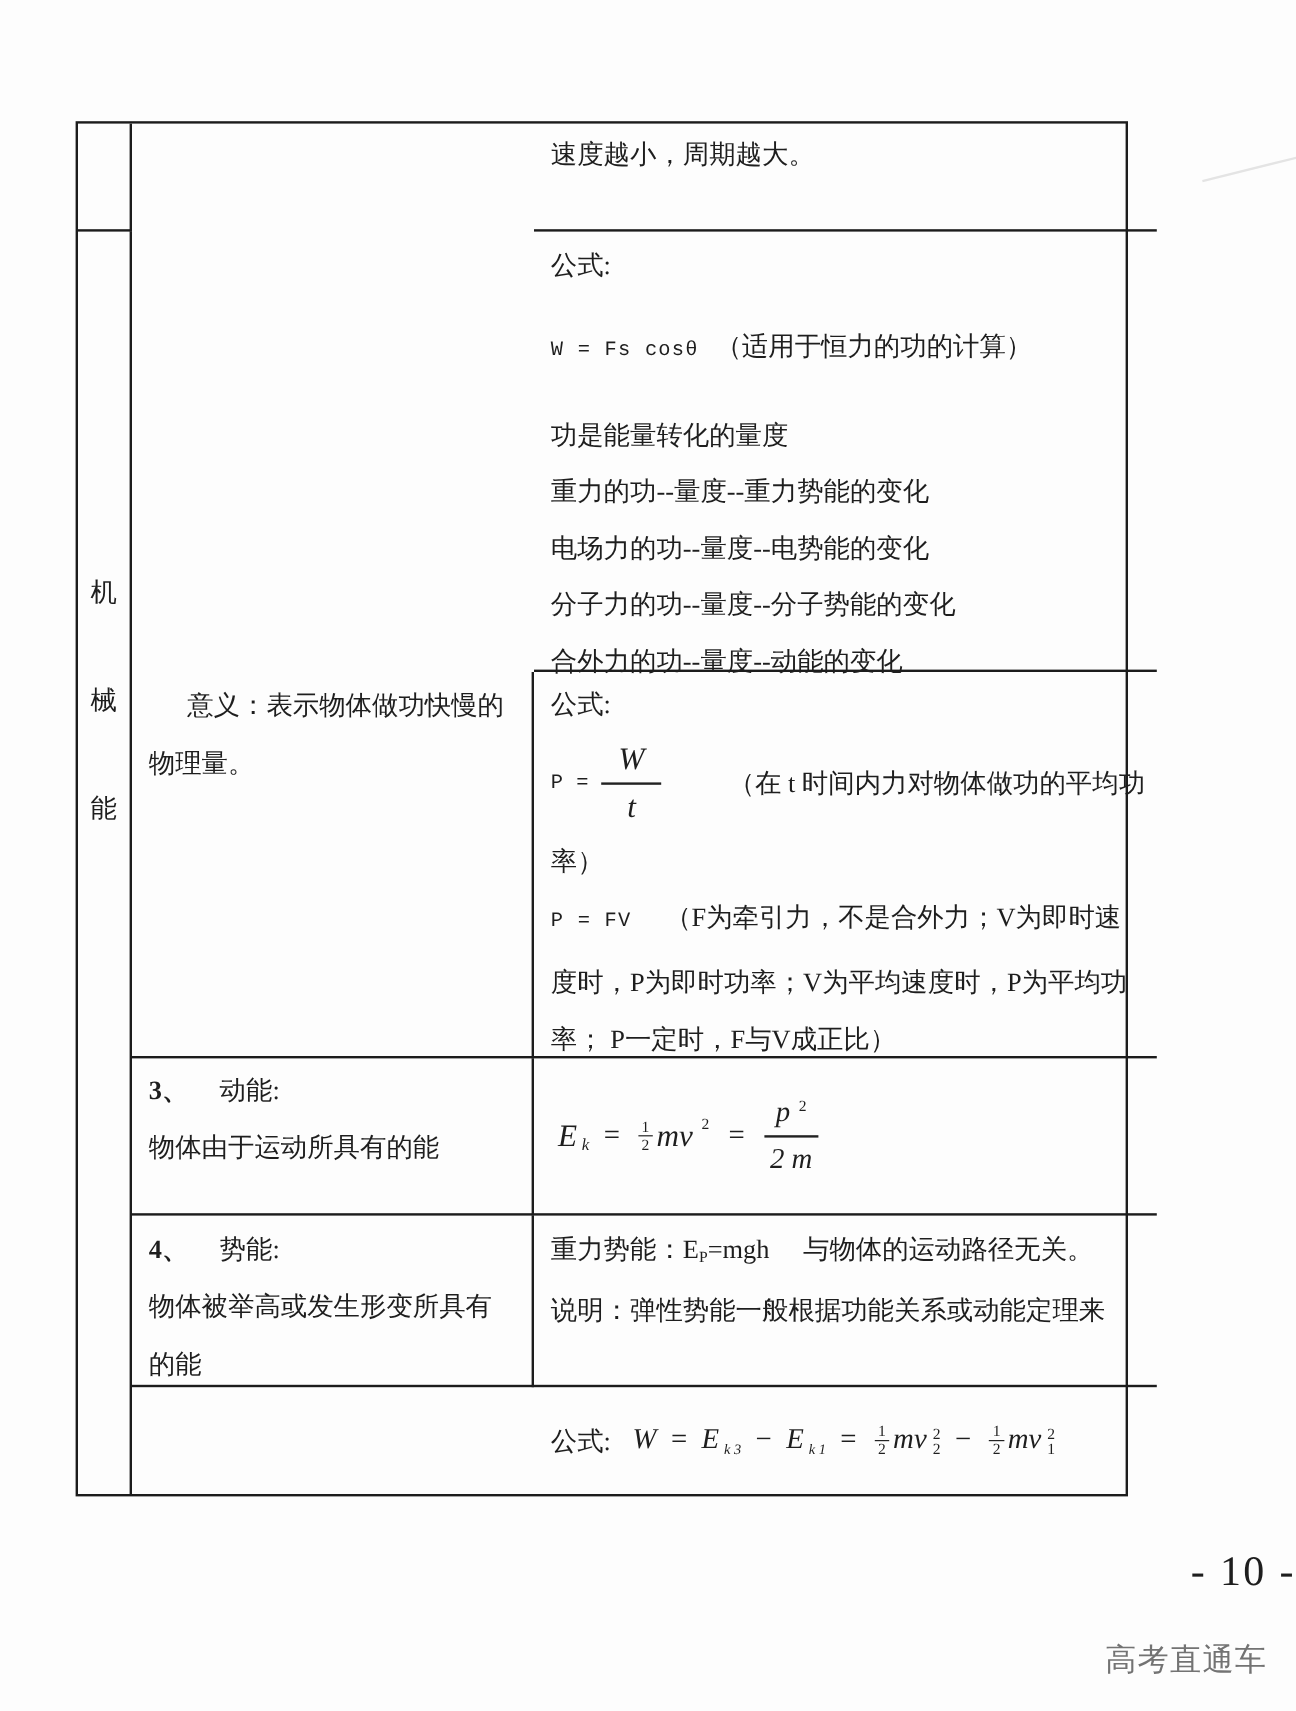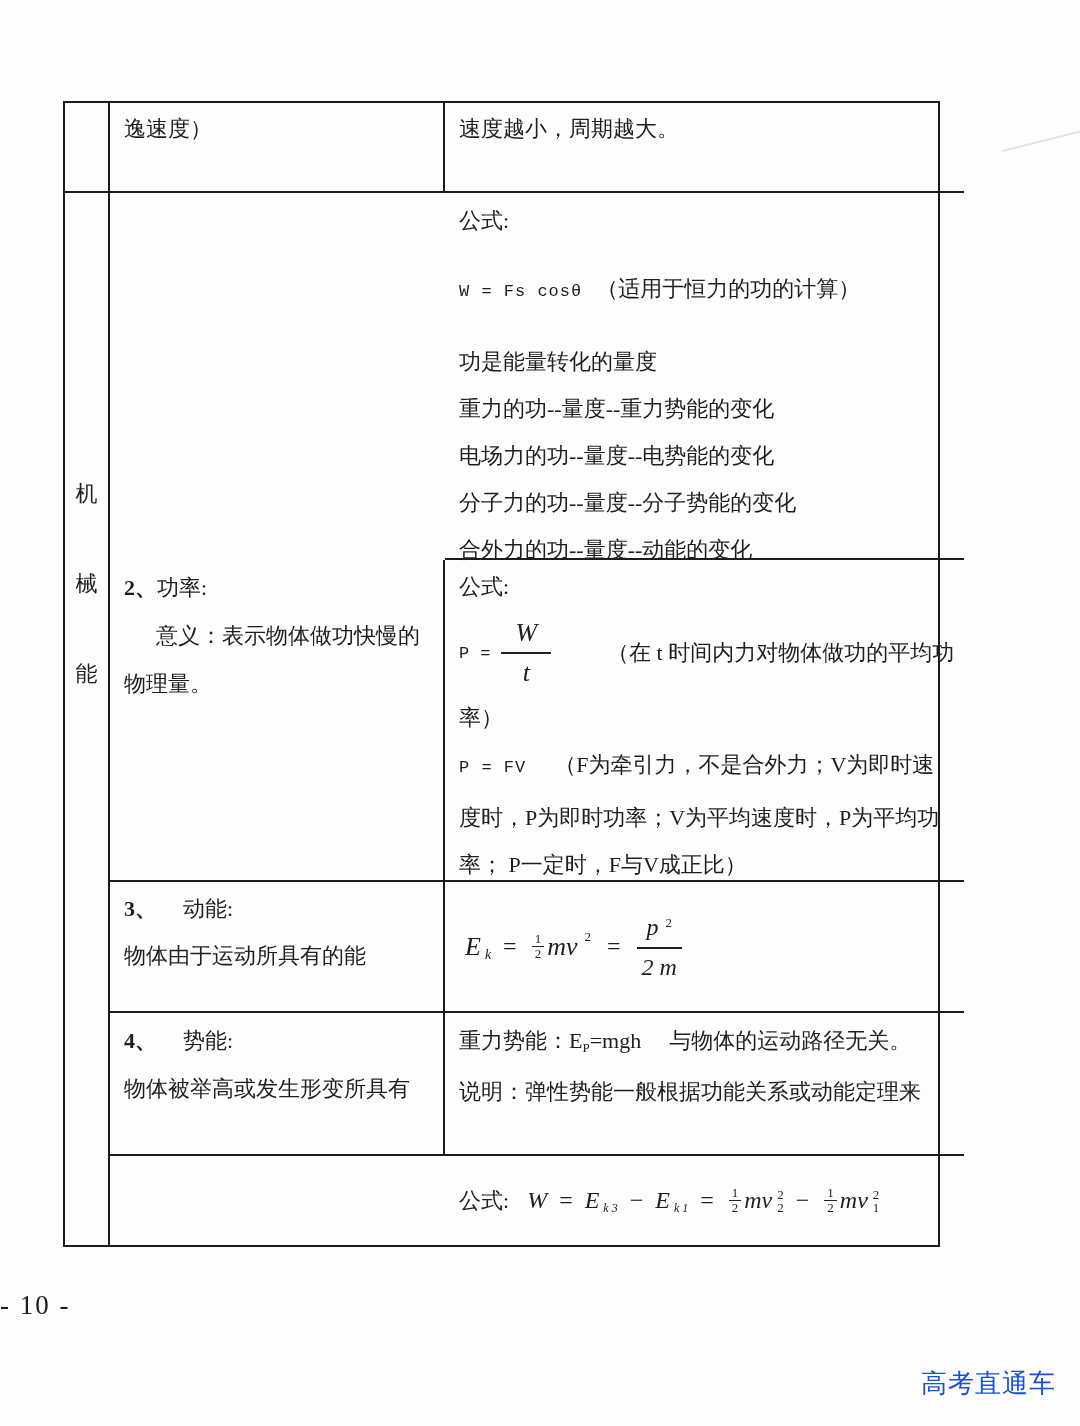--- a/index.html
+++ b/index.html
@@ -33,38 +33,35 @@
   
   .sfrac{display:inline-flex;flex-direction:column;align-items:center;font-size:13px;line-height:12px;font-style:normal;vertical-align:middle;margin:0 3px;}
   .sfrac .sn{border-bottom:1px solid #222;padding:0 3px 1px;}
   .sfrac .sd{padding-top:1px;}
   .sub{font-size:14px;font-style:italic;margin-left:4px;position:relative;top:8px;}
   .sup{font-size:13px;margin-left:7px;position:relative;top:-10px;font-style:normal;}
   .ss{display:inline-flex;flex-direction:column;align-items:center;font-size:13px;line-height:13px;font-style:normal;margin-left:5px;vertical-align:middle;}
   .ital{font-style:italic;font-size:26px;}
   .eqsp{margin:0 12px;font-style:normal;font-size:24px;}
   .formula-line{display:flex;align-items:center;}
-  .footer{position:absolute;left:0;top:1290px;width:100%;text-align:left;font-size:27px;letter-spacing:2px;}
-  .watermark{position:absolute;right:24px;top:1366px;font-family:"Liberation Sans","DejaVu Sans",sans-serif;font-size:26px;color:#1d4ed8;letter-spacing:1px;}
+  .footer{position:absolute;left:0;top:1290px;width:100%;text-align:right;font-size:35px;letter-spacing:2px;}
+  .watermark{position:absolute;right:24px;top:1366px;font-family:"Liberation Sans","DejaVu Sans",sans-serif;font-size:26px;color:#737373;letter-spacing:1px;}
   .crease{position:absolute;left:1002px;top:150px;width:86px;height:2px;background:#e4e4e4;transform:rotate(-14deg);transform-origin:left center;}
   .nw{white-space:nowrap;}
 </style>
 </head>
 <body>
 
 <div class="page">
 
   <div class="crease"></div>
 
   <div class="sheet">
 
     <div class="cell br bb" style="grid-row:1;grid-column:1"></div>
-    <div class="cell br bb pad" style="grid-row:1;grid-column:2">
-      <div class="ln" style="line-height:44px">逸速度）</div>
-    </div>
     <div class="cell bb pad" style="grid-row:1;grid-column:3">
       <div class="ln" style="line-height:44px">速度越小，周期越大。</div>
     </div>
 
     <div class="cell br side">
       <span>机</span>
       <span>械</span>
       <span>能</span>
     </div>
 
@@ -72,21 +69,20 @@
       <div class="ln">公式:</div>
       <div class="ln" style="margin-top:20px"><span class="mono">W = Fs cosθ</span><span style="margin-left:14px">（适用于恒力的功的计算）</span></div>
       <div class="ln" style="margin-top:22px;line-height:47px">功是能量转化的量度</div>
       <div class="ln" style="line-height:47px">重力的功--量度--重力势能的变化</div>
       <div class="ln" style="line-height:47px">电场力的功--量度--电势能的变化</div>
       <div class="ln" style="line-height:47px">分子力的功--量度--分子势能的变化</div>
       <div class="ln" style="line-height:47px">合外力的功--量度--动能的变化</div>
     </div>
 
     <div class="cell br bb pad" style="grid-row:3;grid-column:2">
-      <div class="ln"><span class="num">2、</span><span>功率:</span></div>
       <div class="ln" style="text-indent:32px">意义：表示物体做功快慢的</div>
       <div class="ln">物理量。</div>
     </div>
     <div class="cell bb pad" style="grid-row:3;grid-column:3">
       <div class="ln" style="line-height:46px">公式:</div>
       <div class="formula-line" style="height:86px">
         <span class="mono">P</span>
         <span class="mono" style="margin:0 10px">=</span>
         <span class="frac">
           <span class="fnum">W</span>
@@ -119,20 +115,21 @@
         <span class="frac" style="font-size:24px;line-height:24px">
           <span class="fnum" style="padding:0 10px 4px"><span>p</span><span class="sup" style="top:-8px">2</span></span>
           <span class="fden">2 m</span>
         </span>
       </span>
     </div>
 
     <div class="cell br bb pad" style="grid-row:5;grid-column:2">
       <div class="ln"><span class="num">4、</span><span class="gap1">势能:</span></div>
       <div class="ln">物体被举高或发生形变所具有</div>
+      <div class="ln">的能</div>
     </div>
     <div class="cell bb pad" style="grid-row:5;grid-column:3">
       <div class="ln"><span>重力势能：</span><span>E</span><span style="font-size:13px;position:relative;top:4px">P</span><span>=mgh</span><span style="margin-left:28px">与物体的运动路径无关。</span></div>
       <div class="ln">说明：弹性势能一般根据功能关系或动能定理来</div>
     </div>
 
     <div class="cell" style="grid-row:6;grid-column:3;display:flex;align-items:center;padding-left:14px">
       <span class="formula-line nw">
         <span>公式:</span>
         <span class="ital" style="font-size:24px;margin-left:18px">W</span>

